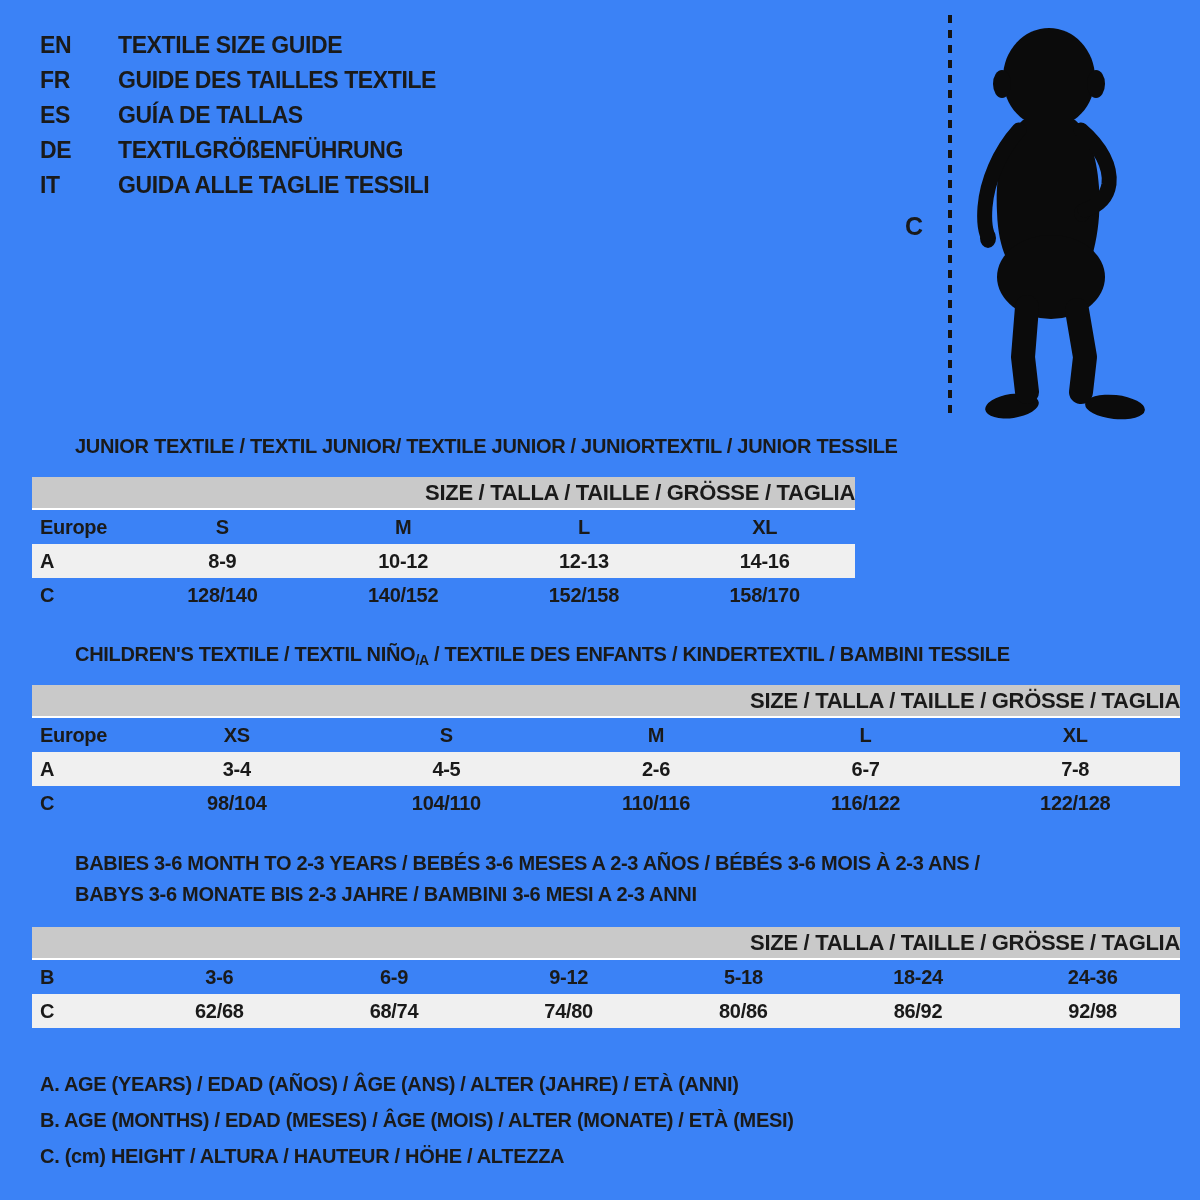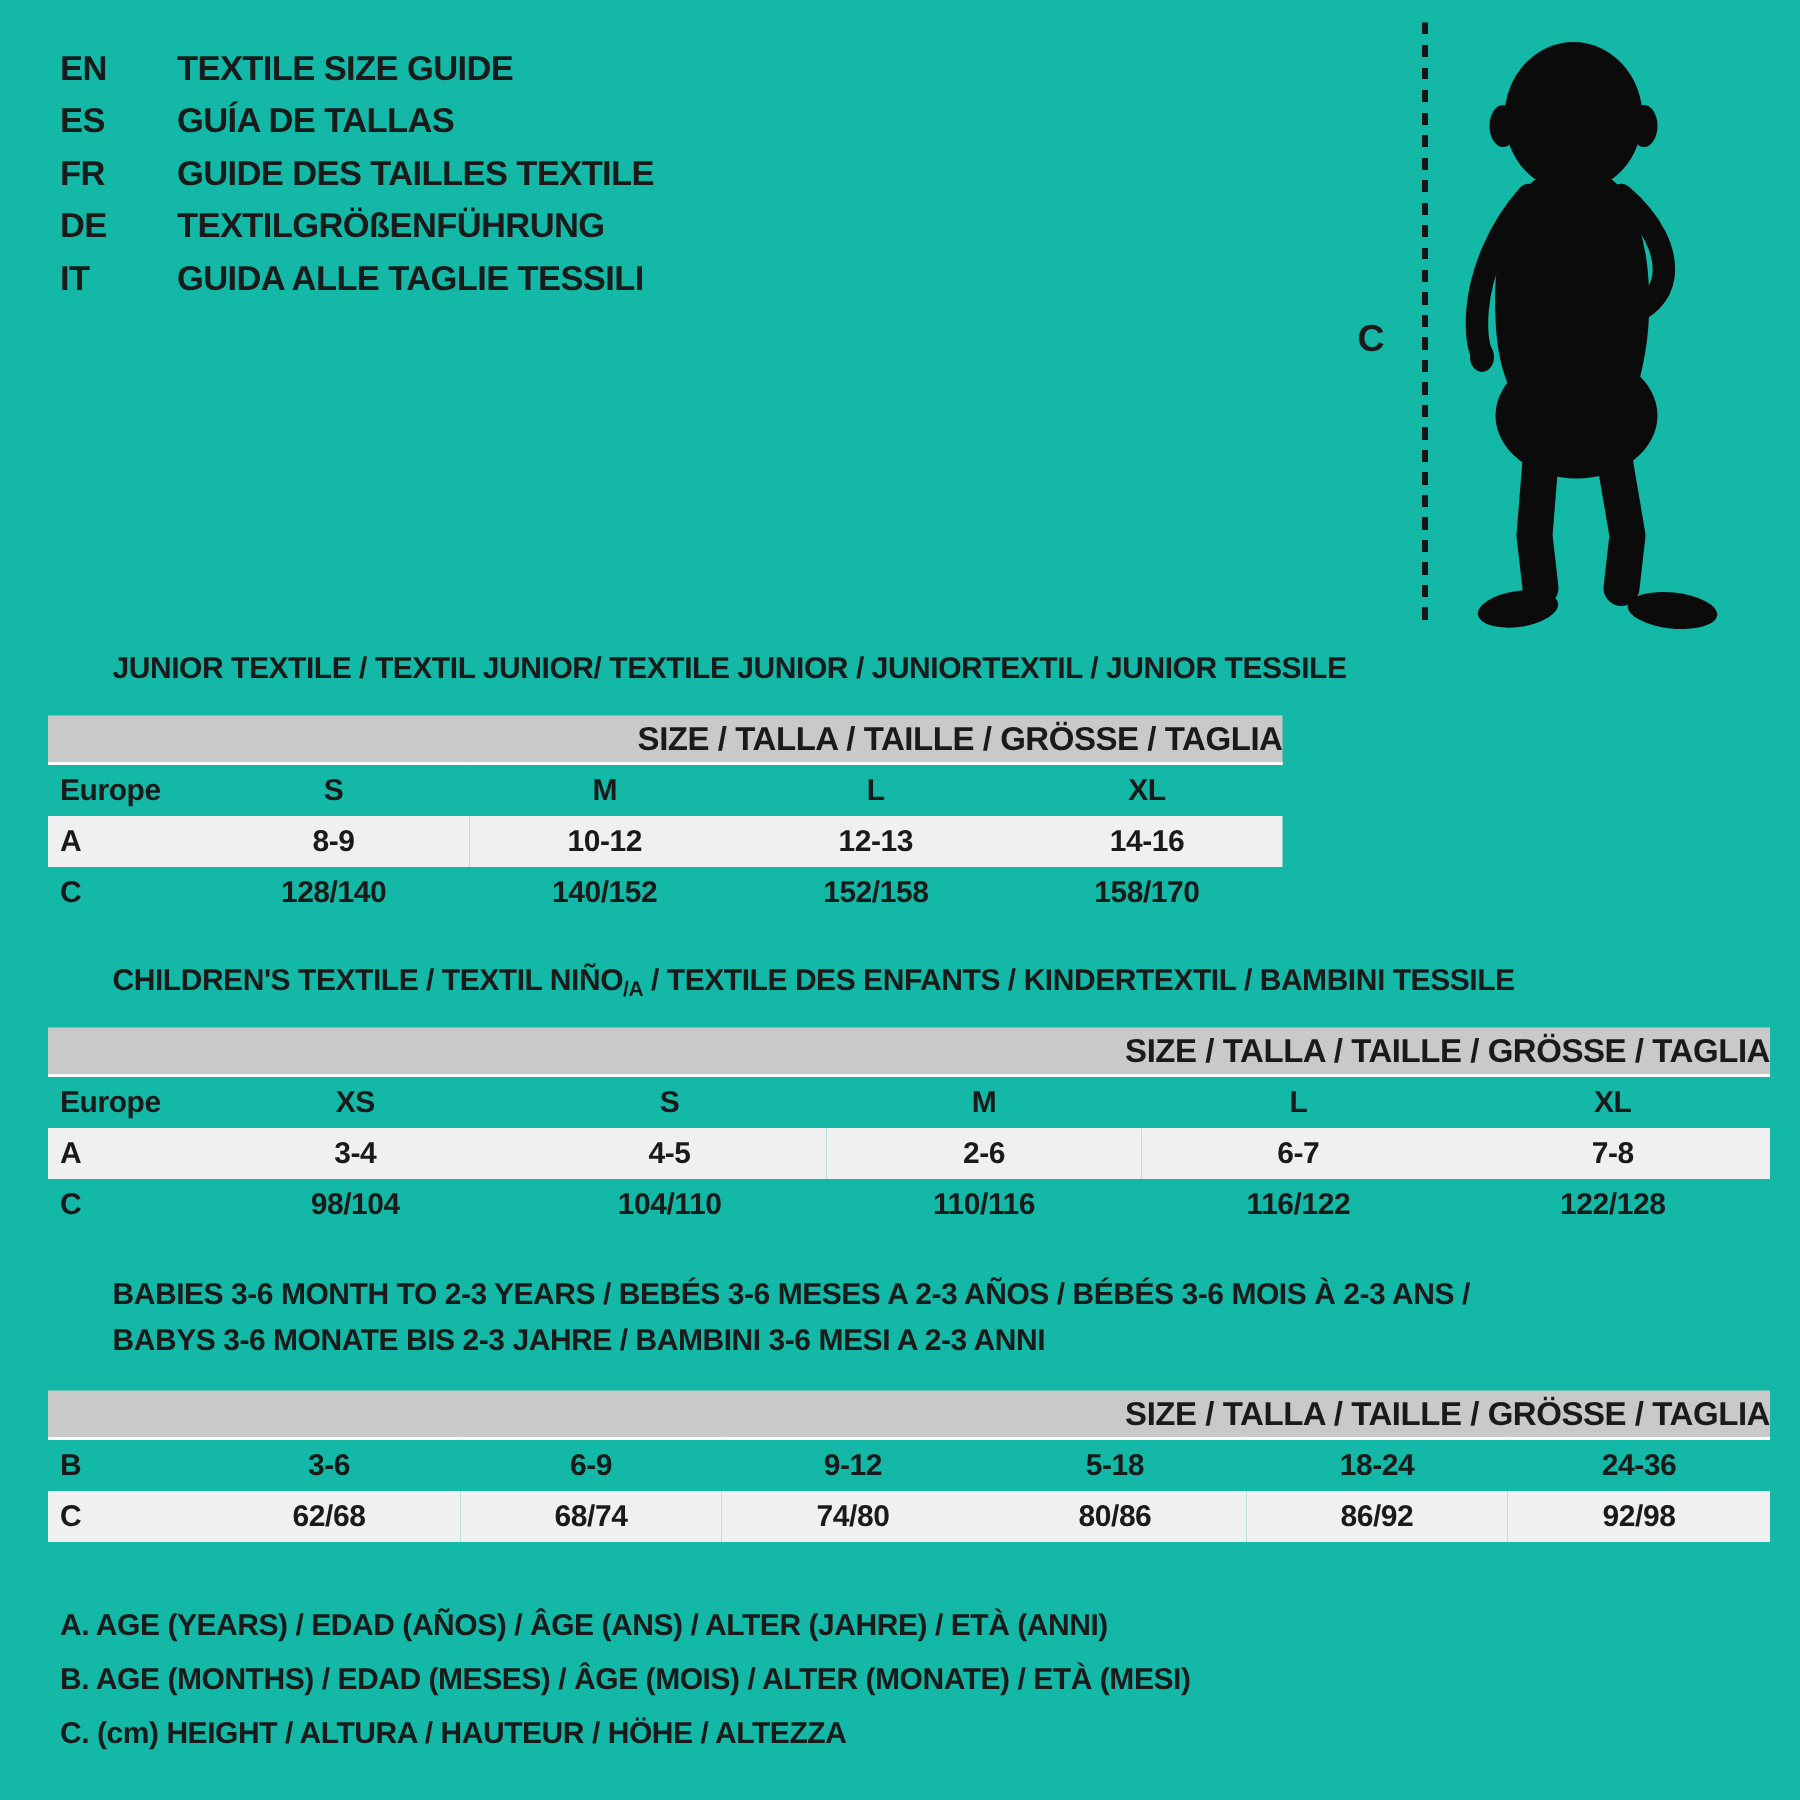--- a/index.html
+++ b/index.html
@@ -1,17 +1,17 @@
 <!DOCTYPE html>
 <html><head>
 <meta charset="utf-8">
 <style>
   html,body { margin:0; padding:0; background:#ffffff; }
   .page {
-    position:relative; width:1200px; height:1200px; background:#14b8a6;
+    position:relative; width:1200px; height:1200px; background:#3b82f6;
     font-family:"Liberation Sans", sans-serif; font-weight:700; color:#1a1a1a;
     overflow:hidden;
   }
 
   
   .lang-header { position:absolute; left:40px; top:28px; }
   .lang-row { display:flex; height:35px; align-items:center; font-size:23px; letter-spacing:-0.4px; }
   .lang-code { width:78px; flex:0 0 78px; }
 
   
@@ -48,26 +48,26 @@
 <body>
 
 <div class="page">
 
   <div class="lang-header">
     <div class="lang-row">
       <span class="lang-code">EN</span>
       <span class="lang-title">TEXTILE SIZE GUIDE</span>
     </div>
     <div class="lang-row">
+      <span class="lang-code">FR</span>
+      <span class="lang-title">GUIDE DES TAILLES TEXTILE</span>
+    </div>
+    <div class="lang-row">
       <span class="lang-code">ES</span>
       <span class="lang-title">GUÍA DE TALLAS</span>
-    </div>
-    <div class="lang-row">
-      <span class="lang-code">FR</span>
-      <span class="lang-title">GUIDE DES TAILLES TEXTILE</span>
     </div>
     <div class="lang-row">
       <span class="lang-code">DE</span>
       <span class="lang-title">TEXTILGRÖßENFÜHRUNG</span>
     </div>
     <div class="lang-row">
       <span class="lang-code">IT</span>
       <span class="lang-title">GUIDA ALLE TAGLIE TESSILI</span>
     </div>
   </div>

